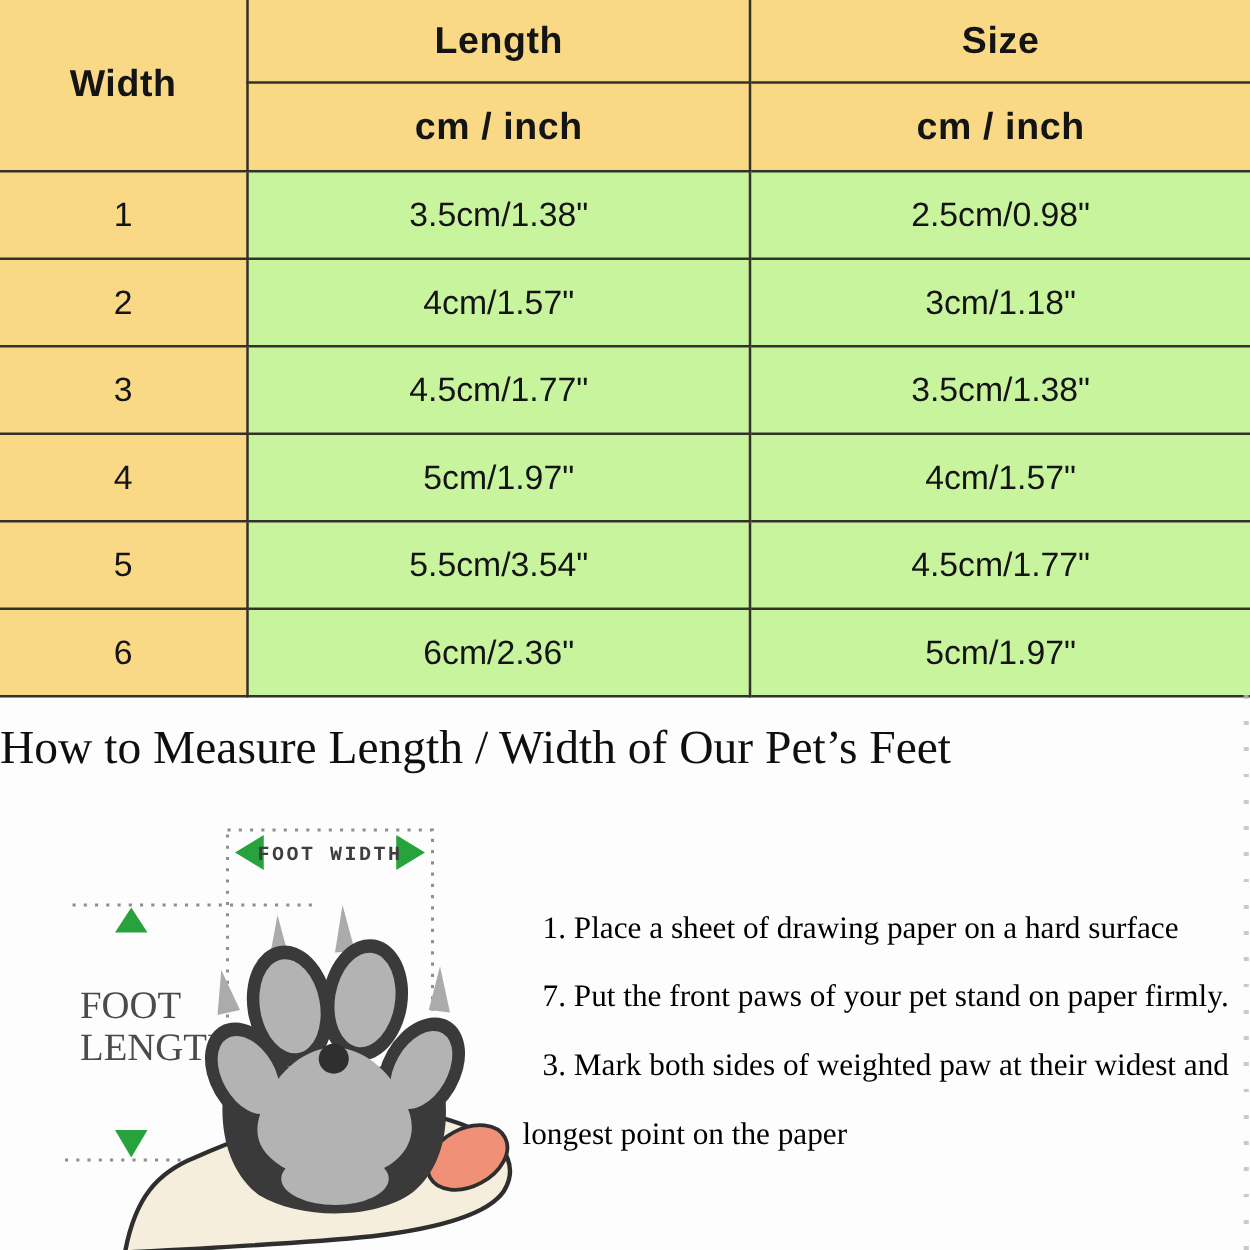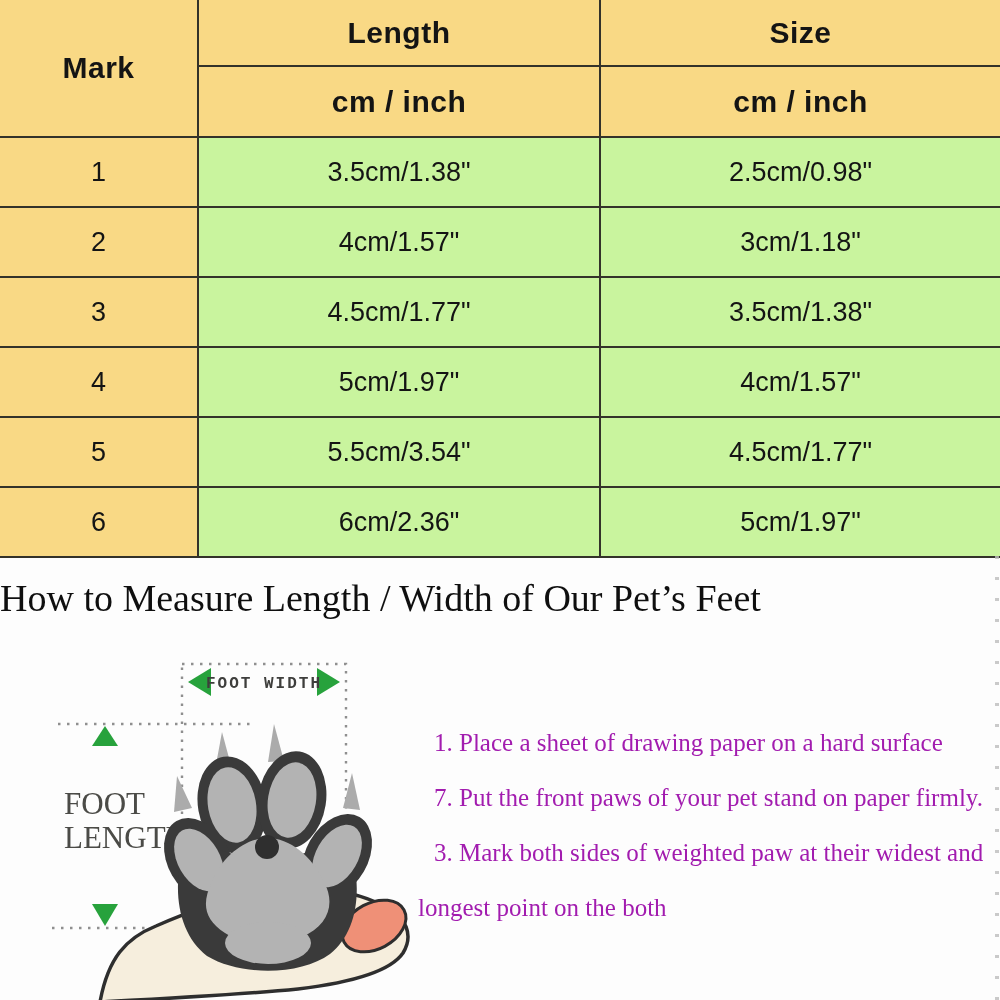--- a/index.html
+++ b/index.html
@@ -26,21 +26,21 @@
                  font-family:"Liberation Serif", serif; font-size:38px; color:#0f0f0f; }
 
   
   svg.paw-diagram { position:absolute; left:40px; top:640px; }
   .fw-label { font-family:"Liberation Mono", monospace; font-weight:bold;
               font-size:16px; letter-spacing:2px; fill:#3e3e3c; }
   .fl-label { font-family:"Liberation Serif", serif; font-size:31px; fill:#4b4b47; }
 
   
   .instructions { position:absolute; left:418px; top:730px; width:578px;
-                  font-family:"Liberation Serif", serif; font-size:25px; color:#a21caf; }
+                  font-family:"Liberation Serif", serif; font-size:25px; color:#000000; }
   .instructions .step { margin-bottom:29px; line-height:26px; white-space:nowrap; }
   .instructions .step.indented { padding-left:16px; }
 
   
   .edge-dots { position:absolute; right:1px; top:556px; width:4px; height:444px;
                background:repeating-linear-gradient(to bottom,
                  #bdbdbd 0 3px, transparent 3px 21px); opacity:.8; }
 </style>
 </head>
 <body>
@@ -48,21 +48,21 @@
 <div class="screen">
 
   <table class="size-table">
     <colgroup>
         <col style="width:198px">
         <col style="width:402px">
         <col style="width:400px">
       </colgroup>
     <tbody>
         <tr class="hrow1">
-      <td rowspan="2" class="yellow hdr vline">Mark</td>
+      <td rowspan="2" class="yellow hdr vline">Width</td>
       <td class="yellow hdr vline">Length</td>
       <td class="yellow hdr">Size</td>
     </tr>
     <tr class="hrow2">
       <td class="yellow hdr vline">cm / inch</td>
       <td class="yellow hdr">cm / inch</td>
     </tr>
     <tr class="drow">
       <td class="yellow cell vline">1</td>
       <td class="green cell vline">3.5cm/1.38"</td>
@@ -150,17 +150,17 @@
         <ellipse cx="228" cy="303" rx="43" ry="21"></ellipse>
       </g>
       <circle cx="227" cy="207" r="12" fill="#2f2f2f"></circle>
     </g>
   </svg>
 
   <div class="instructions">
     <div class="step indented">1. Place a sheet of drawing paper on a hard surface</div>
     <div class="step indented">7. Put the front paws of your pet stand on paper firmly.</div>
     <div class="step indented">3. Mark both sides of weighted paw at their widest and</div>
-    <div class="step">longest point on the both</div>
+    <div class="step">longest point on the paper</div>
   </div>
 
   <div class="edge-dots"></div>
 </div>
 
 </body></html>

